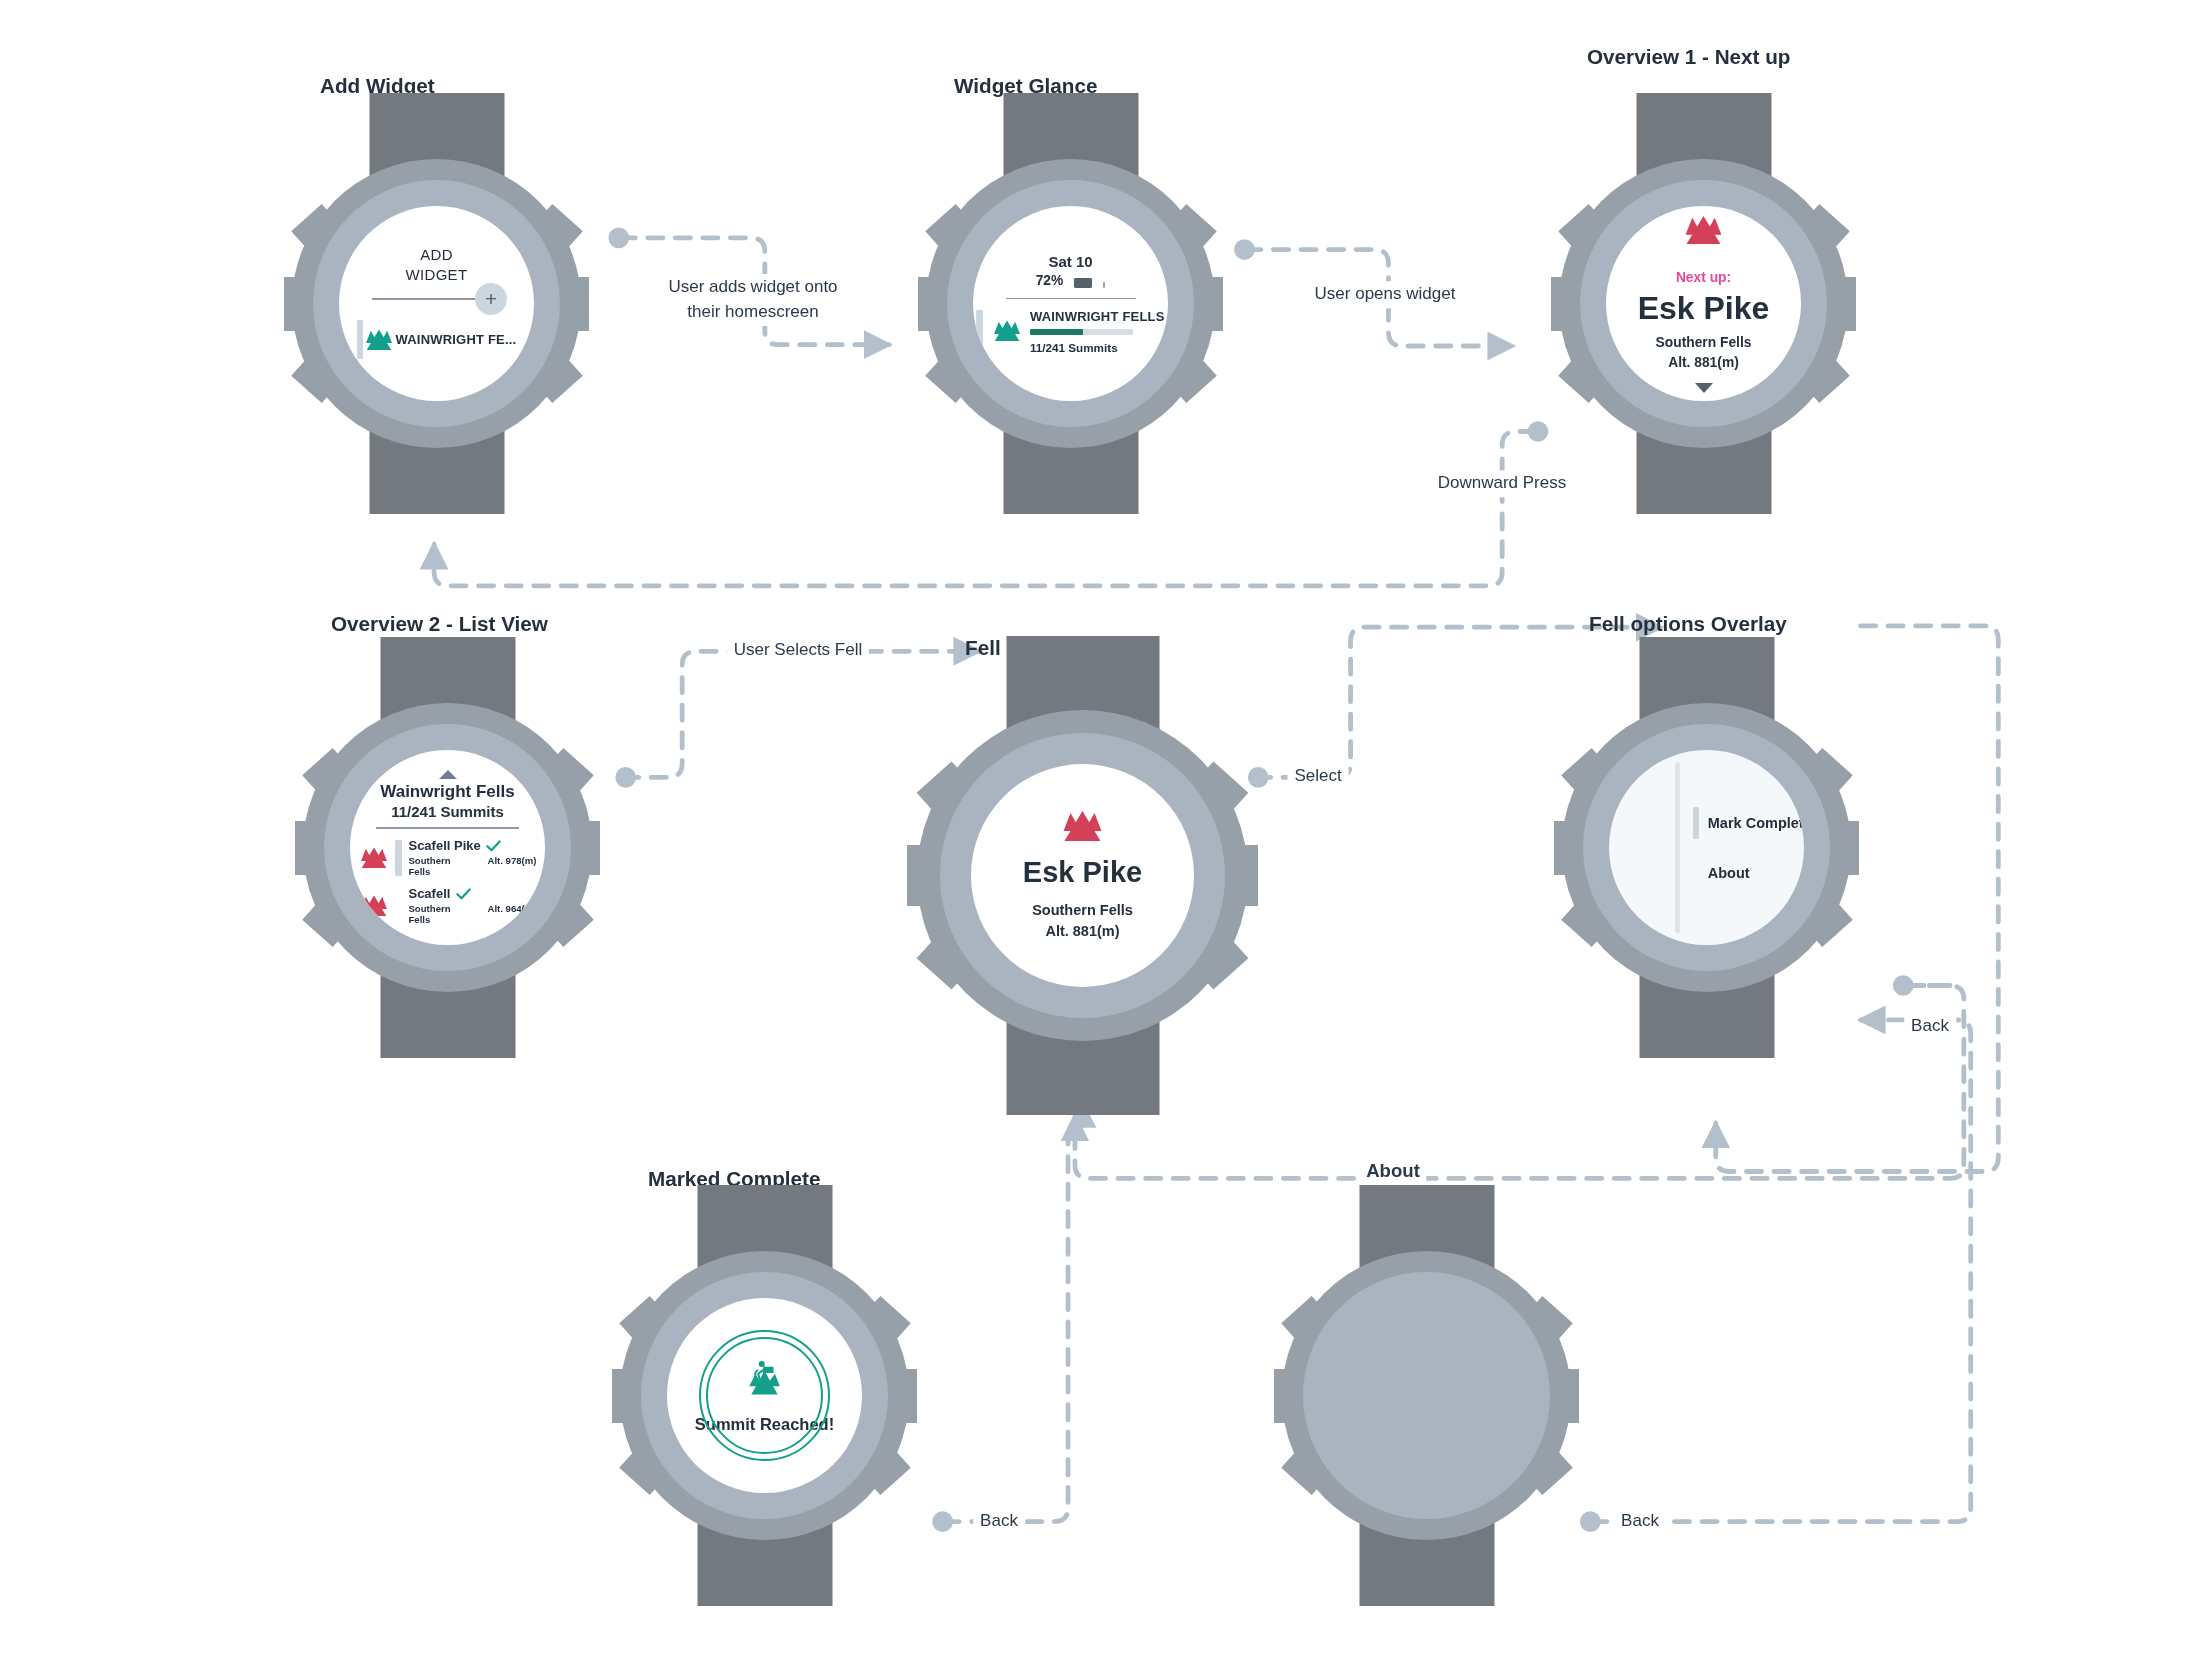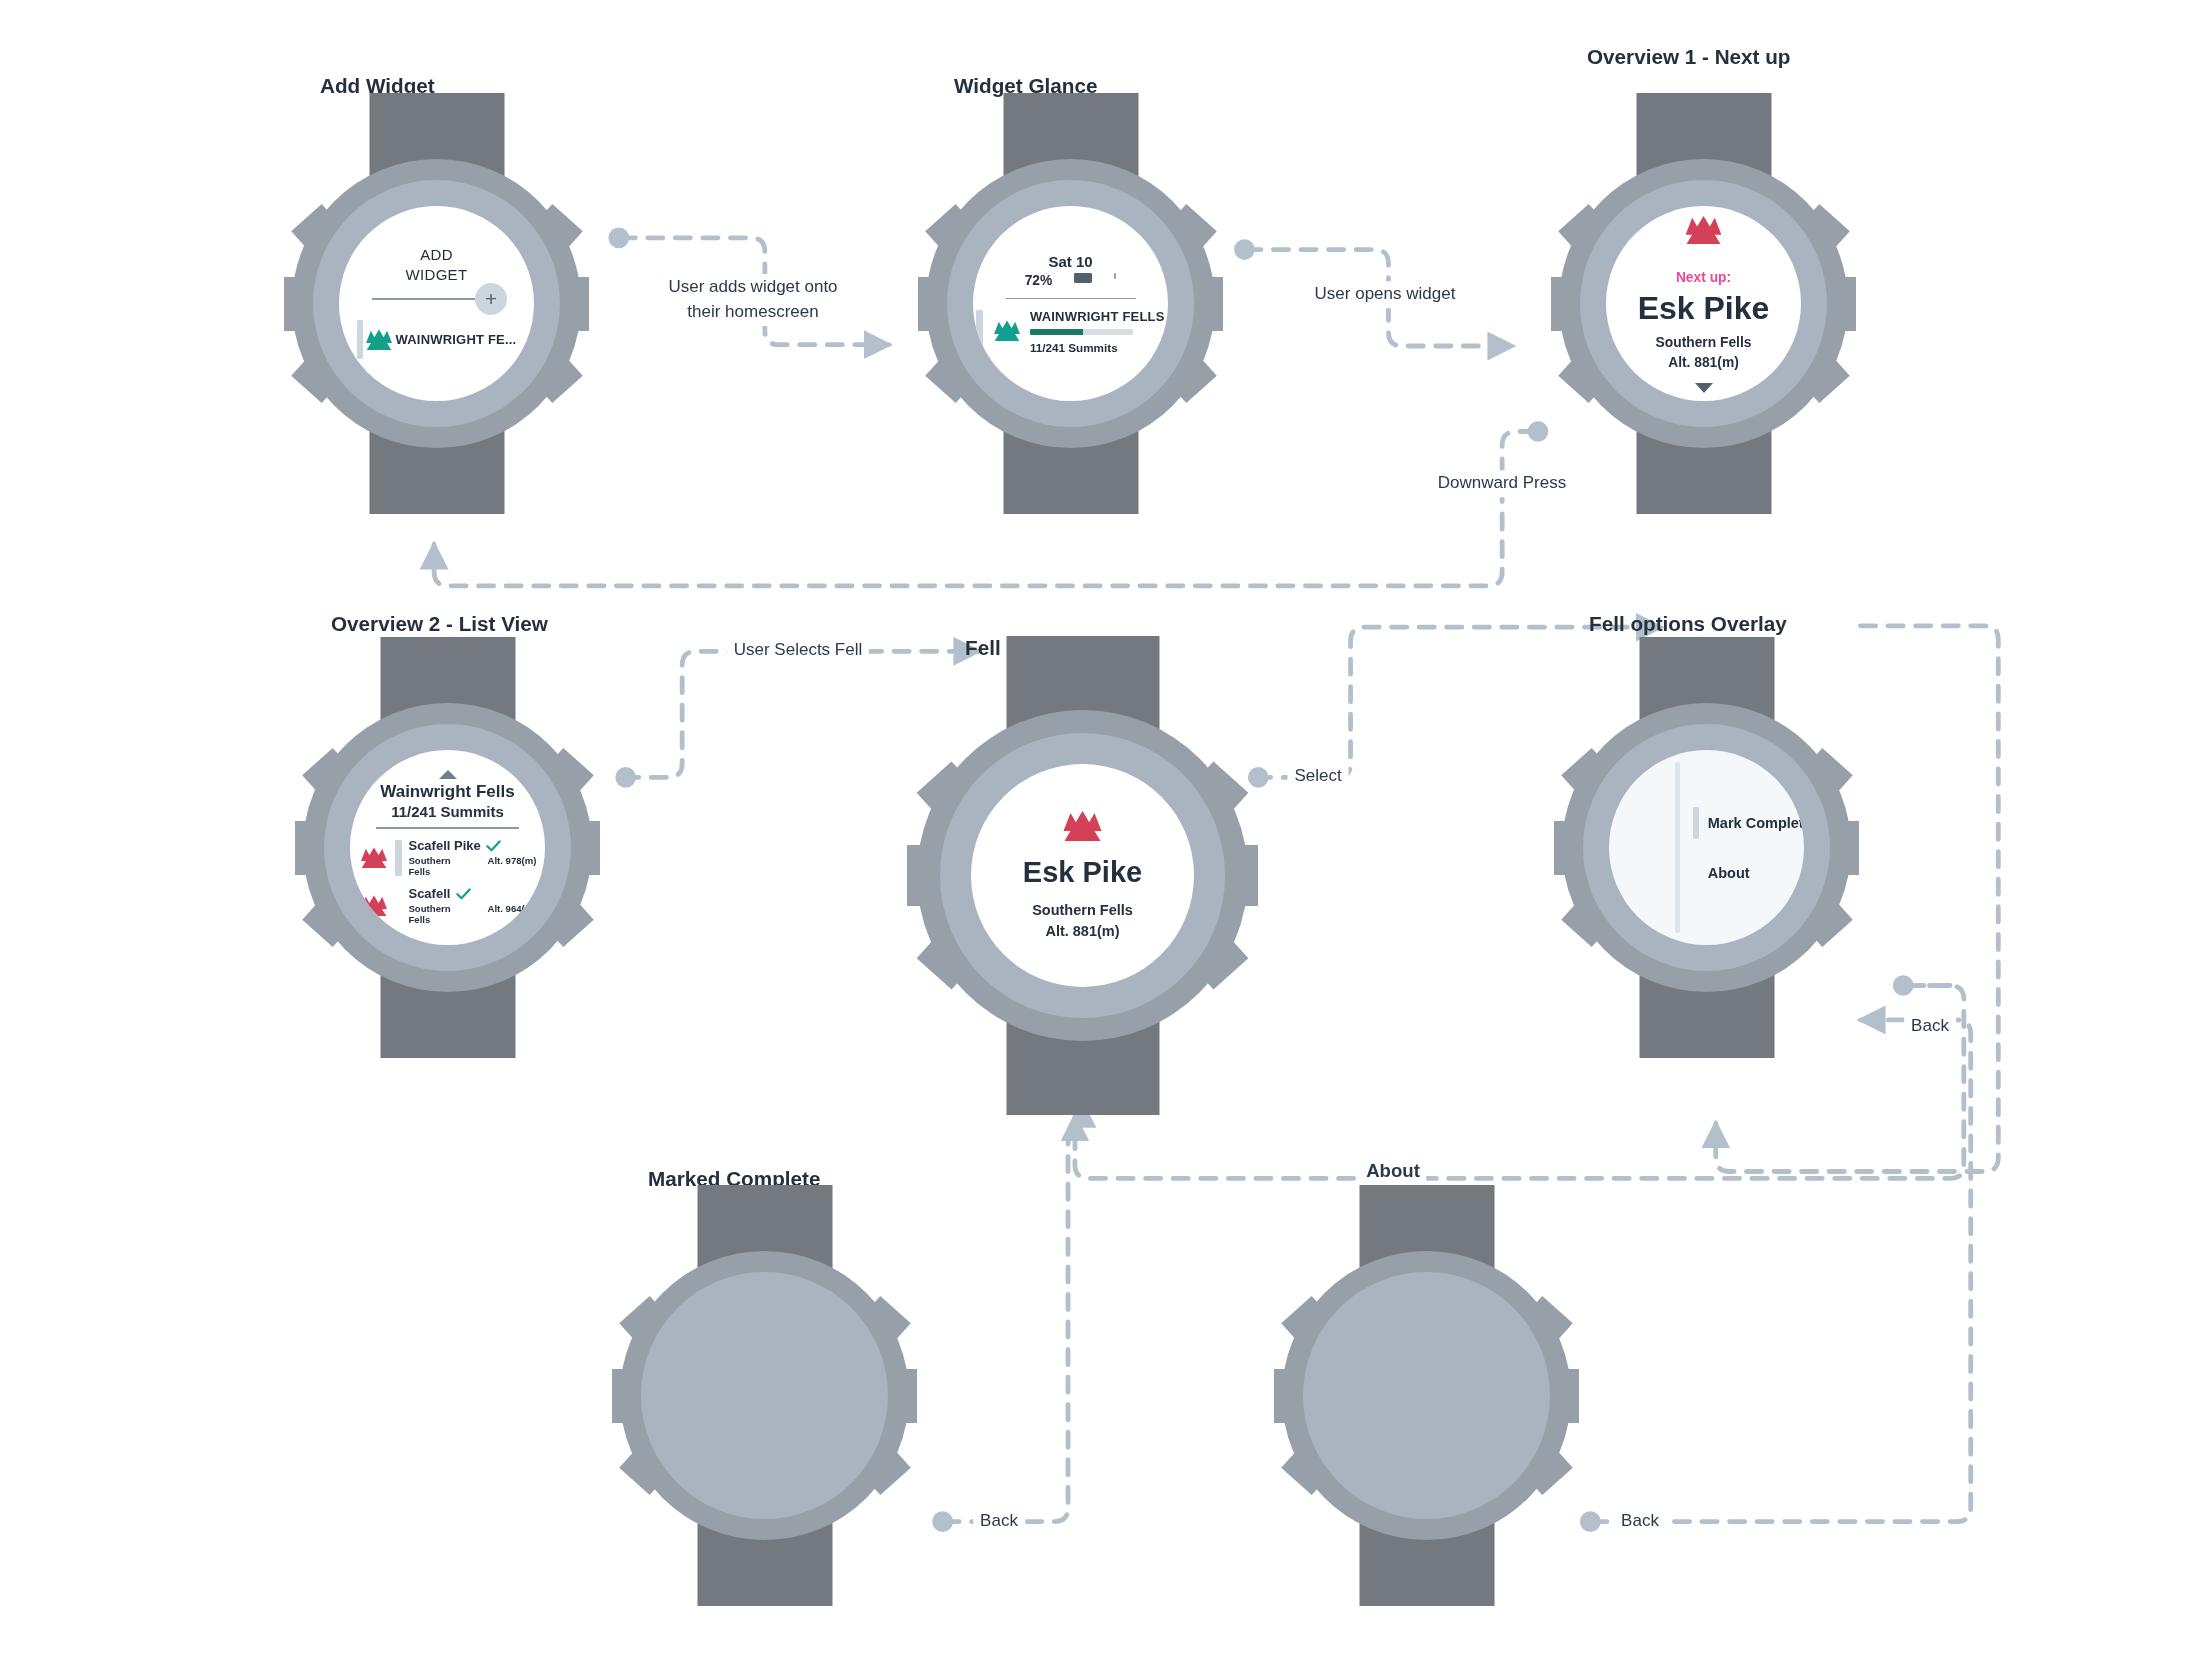--- a/index.html
+++ b/index.html
@@ -89,21 +89,21 @@
   .aw-rule{position:absolute;left:0;top:11px;width:110px;height:1.4px;background:#8f99a6;}
   .aw-plus{position:absolute;right:-5.5px;top:-4.1px;width:32px;height:32px;border-radius:50%;
     background:#ccd6de;display:flex;align-items:center;justify-content:center;
     color:#55606d;font-size:20.7px;font-weight:400;line-height:1;}
   .aw-row{display:flex;align-items:center;gap:1px;margin-top:9.6px;}
   .aw-bar{width:6.9px;height:39px;background:#ccd6de;border-radius:1.4px;}
   .aw-label{font-size:13px;font-weight:700;color:#25303f;letter-spacing:0.2px;}
 
   
   .wg-date{font-size:15px;font-weight:700;color:#25303f;}
-  .wg-batt{display:flex;align-items:flex-start;gap:22px;margin-top:2.8px;}
+  .wg-batt{display:flex;align-items:flex-end;gap:11px;margin-top:2.8px;}
   .wg-batt .pct{font-size:13.8px;font-weight:700;color:#25303f;}
   .wg-batt .cell{width:18px;height:10.3px;background:#55606d;border-radius:1.4px;}
   .wg-batt .tip{width:2.1px;height:6.2px;background:#9aa5b1;border-radius:0.7px;}
   .wg-rule{width:130px;height:1.4px;background:#8f99a6;margin:9.6px 0 9.6px;}
   .wg-row{display:flex;align-items:center;gap:8.3px;}
   .wg-bar{width:6.9px;height:43px;background:#ccd6de;border-radius:1.4px;}
   .wg-name{font-size:13px;font-weight:700;color:#25303f;letter-spacing:0.2px;}
   .wg-prog{width:103px;height:6.2px;background:#d7dde3;border-radius:1.4px;margin-top:5.5px;overflow:hidden;}
   .wg-prog > i{display:block;height:100%;background:#1a7a63;}
   .wg-summits{font-size:11.7px;font-weight:700;color:#25303f;margin-top:5.5px;}
@@ -454,20 +454,35 @@
     <div class="lugs">
       <div class="lug a"></div>
         <div class="lug b"></div>
       <div class="lug c"></div>
         <div class="lug d"></div>
       <div class="lug l"></div>
         <div class="lug r"></div>
     </div>
     <div class="case"></div>
       <div class="bezel"></div>
+    <div class="screen">
+      <div class="mc-ring"></div>
+      <div class="mc-ring2"></div>
+      <svg width="43" height="43" viewBox="0 0 62 62">
+        <path d="M31 20 L50 54 L12 54 Z" fill="#12a08c"></path>
+        <path d="M18 24 L26 38 L20 42 L9 42 Z" fill="#12a08c"></path>
+        <path d="M46 24 L53 42 L42 42 L36 38 Z" fill="#12a08c"></path>
+        <circle cx="27" cy="10" r="4.4" fill="#12a08c"></circle>
+        <path d="M30.6 15 L30.6 34" stroke="#12a08c" stroke-width="3.2" stroke-linecap="round"></path>
+        <path d="M30.6 14 L44 14 L44 23 L30.6 23 Z" fill="#12a08c"></path>
+        <path d="M30 18 L22 24 L24 32" stroke="#12a08c" stroke-width="3" fill="none" stroke-linecap="round"></path>
+        <path d="M21 19 C18 21 17 24 18 26" stroke="#12a08c" stroke-width="2.6" fill="none" stroke-linecap="round"></path>
+      </svg>
+      <div class="mc-txt">Summit Reached!</div>
+    </div>
   </div>
 
   <div class="watch" style="left:1282px;top:1251px;">
     <div class="strap-top"></div>
       <div class="strap-bot"></div>
     <div class="lugs">
       <div class="lug a"></div>
         <div class="lug b"></div>
       <div class="lug c"></div>
         <div class="lug d"></div>

